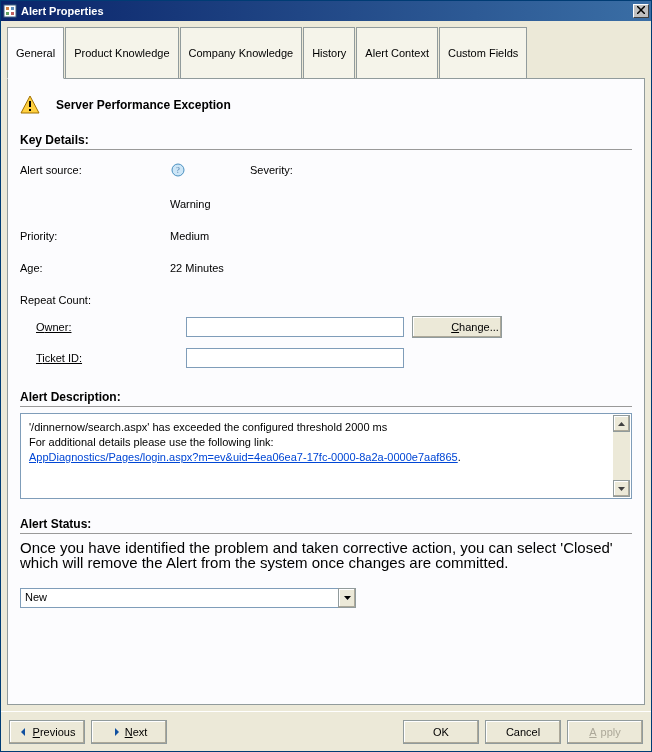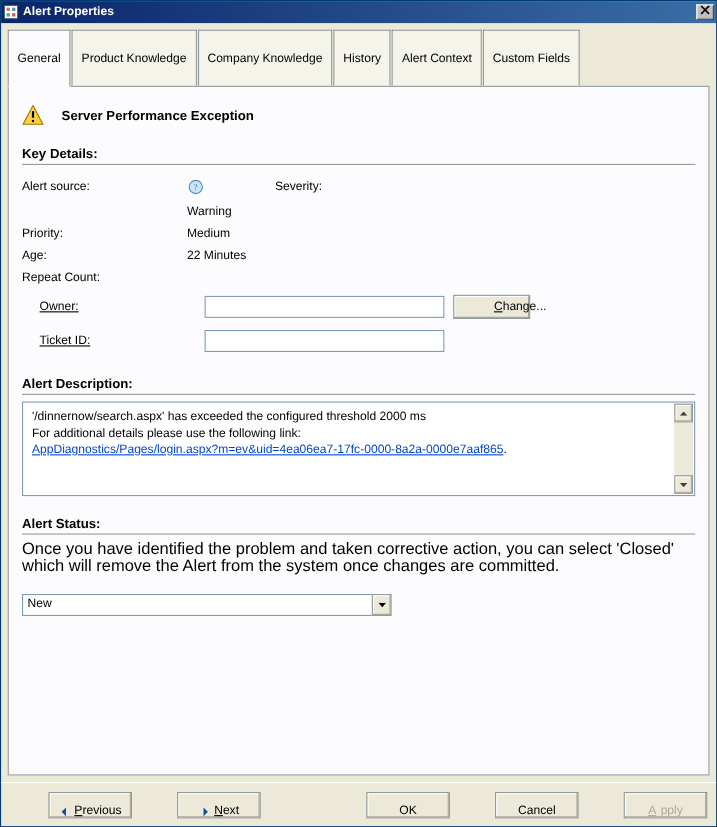--- a/index.html
+++ b/index.html
@@ -99,21 +99,21 @@
   font-size: 12px;
   margin-bottom: 2px;
 }
 .section-underline {
   border-bottom: 1px solid #999;
   margin-bottom: 12px;
 }
 .kv-grid {
   display: grid;
   grid-template-columns: 150px 80px auto;
-  row-gap: 8px;
+  row-gap: 20px;
   align-items: center;
   font-size: 11px;
 }
 .kv-grid .label {}
 .kv-grid .val {}
 .kv-grid .source-icon {
   width: 16px; height: 16px;
   display: inline-flex;
   align-items: center;
   justify-content: center;
@@ -131,21 +131,21 @@
 .text-input {
   width: 218px;
   height: 20px;
   border: 1px solid #7f9db9;
   padding: 1px 3px;
   font-family: inherit;
   font-size: 11px;
 }
 .change-btn {
   margin-left: 8px;
-  width: 70px; height: 22px;
+  width: 90px; height: 22px;
   border: 1px solid #919b9c;
   background: #ece9d8;
   font-family: inherit;
   font-size: 11px;
   cursor: pointer;
   box-shadow: inset -1px -1px #aca899, inset 1px 1px #fff;
   padding-left: 36px;
 }
 .desc-section { margin-top: 22px; }
 .desc-label {
@@ -234,25 +234,24 @@
 .footer .actions { display: flex; gap: 6px; }
 .btn {
   height: 24px;
   min-width: 76px;
   border: 1px solid #919b9c;
   background: #ece9d8;
   font-family: inherit;
   font-size: 11px;
   cursor: pointer;
   display: inline-flex;
-  align-items: flex-end;
+  align-items: center;
   justify-content: center;
   gap: 4px;
   box-shadow: inset -1px -1px #aca899, inset 1px 1px #fff;
-  margin-left: 35px;
 }
 .btn.disabled { color: #aca899; cursor: default; }
 </style>
 </head>
 <body>
 
 <div class="window">
 
   <div class="titlebar">
     <span class="app-icon">

